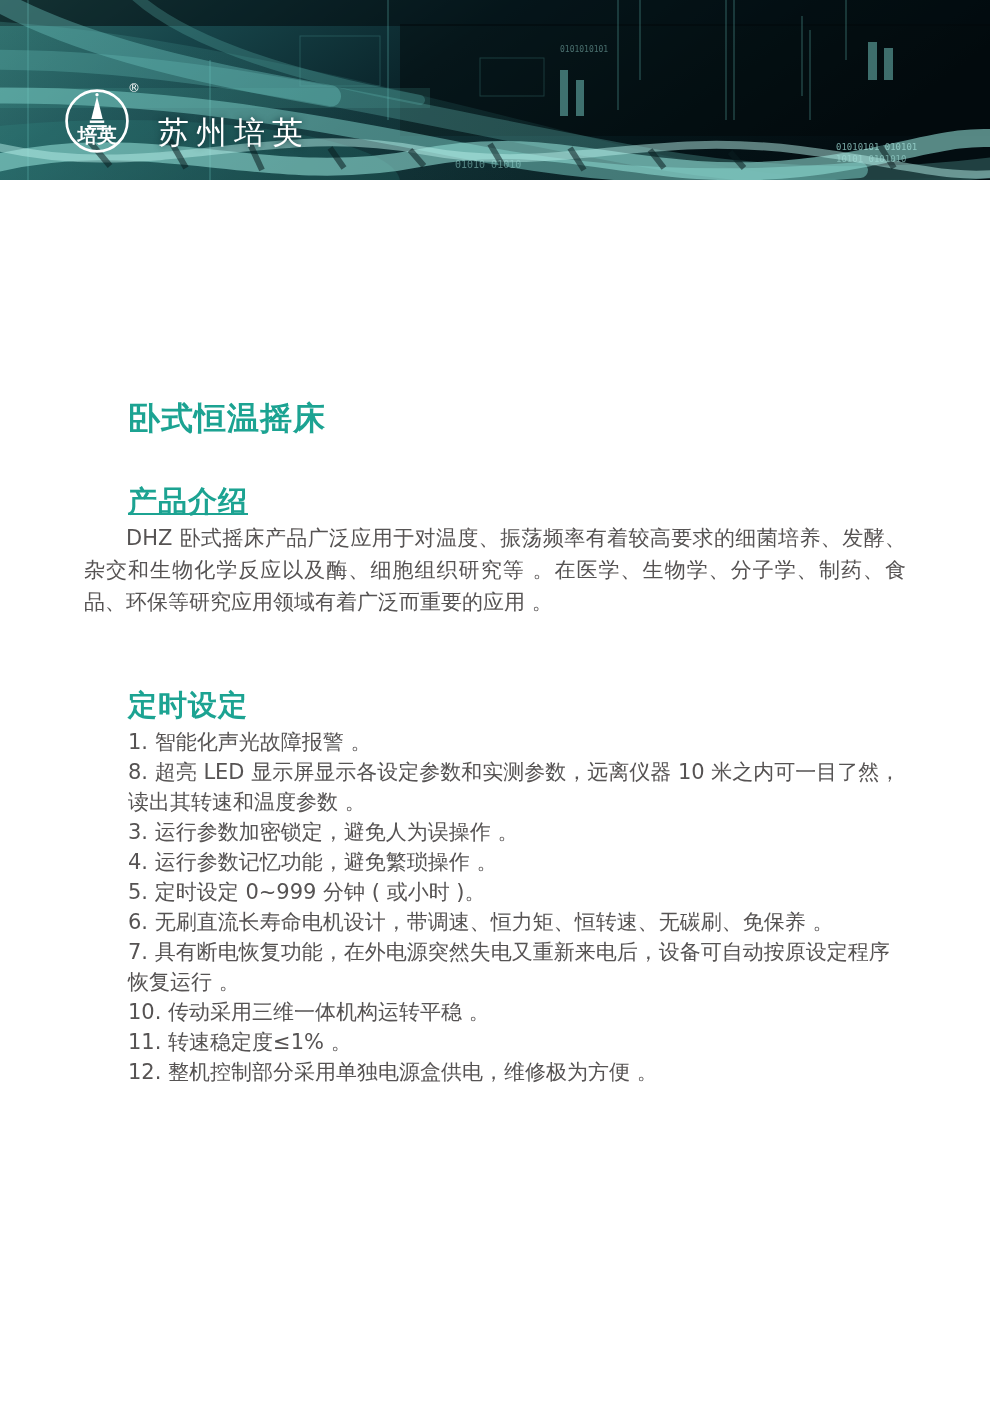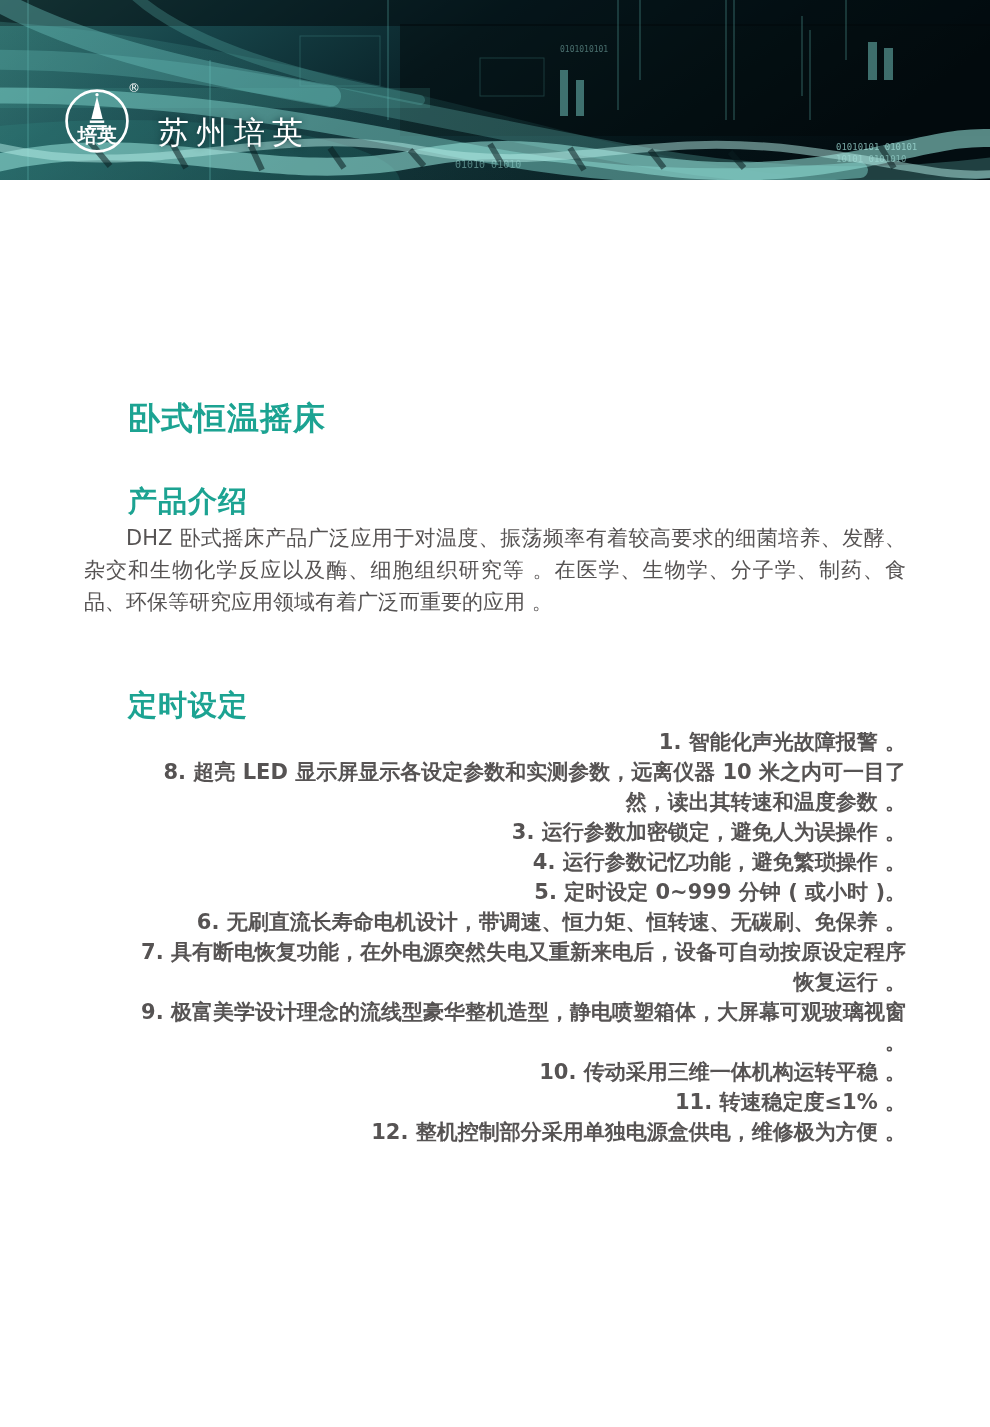--- a/index.html
+++ b/index.html
@@ -17,25 +17,25 @@
     letter-spacing:7px;white-space:nowrap;font-weight:500;
     text-shadow:0 0 6px rgba(10,40,45,.8);}
 
   
   .content{position:absolute;left:84px;top:376px;width:822px;color:#565353;
     font-size:21px;line-height:32px;text-align:justify;margin-top:24px;}
   .title{margin:0 0 0 44px;font-size:32px;line-height:36px;color:#1CA392;
     font-weight:600;letter-spacing:1px;text-align:left;}
   .section-heading{font-size:29px;line-height:34px;color:#1CA392;font-weight:600;
     letter-spacing:1px;text-align:left;}
-  .intro-heading{margin:48px 0 4px 44px;}
+  .intro-heading{margin:48px 0 4px 44px;text-decoration:underline;}
   .features-heading{margin:70px 0 5px 44px;}
   .para{margin:0;text-indent:2em;}
   .features{list-style:none;margin:0 0 0 44px;padding:0;width:778px;
-    line-height:30px;text-align:right;font-weight:bold;}
+    line-height:30px;text-align:left;}
   .features li{margin:0;padding:0;}
 
   .bin{font-family:"DejaVu Sans Mono","Liberation Mono",monospace;}
 </style>
 </head>
 <body>
 
 <div class="page">
 
   <header class="banner">
@@ -139,20 +139,19 @@
 
     <h2 class="section-heading features-heading">定时设定</h2>
     <ul class="features">
       <li>1. 智能化声光故障报警 。</li>
       <li>8. 超亮 LED 显示屏显示各设定参数和实测参数，远离仪器 10 米之内可一目了然，读出其转速和温度参数 。</li>
       <li>3. 运行参数加密锁定，避免人为误操作 。</li>
       <li>4. 运行参数记忆功能，避免繁琐操作 。</li>
       <li>5. 定时设定 0~999 分钟 ( 或小时 )。</li>
       <li>6. 无刷直流长寿命电机设计，带调速、恒力矩、恒转速、无碳刷、免保养 。</li>
       <li>7. 具有断电恢复功能，在外电源突然失电又重新来电后，设备可自动按原设定程序恢复运行 。</li>
-      <li>9. 极富美学设计理念的流线型豪华整机造型，静电喷塑箱体，大屏幕可观玻璃视窗 。</li>
       <li>10. 传动采用三维一体机构运转平稳 。</li>
       <li>11. 转速稳定度≤1% 。</li>
       <li>12. 整机控制部分采用单独电源盒供电，维修极为方便 。</li>
     </ul>
   </main>
 
 </div>
 
 </body></html>

